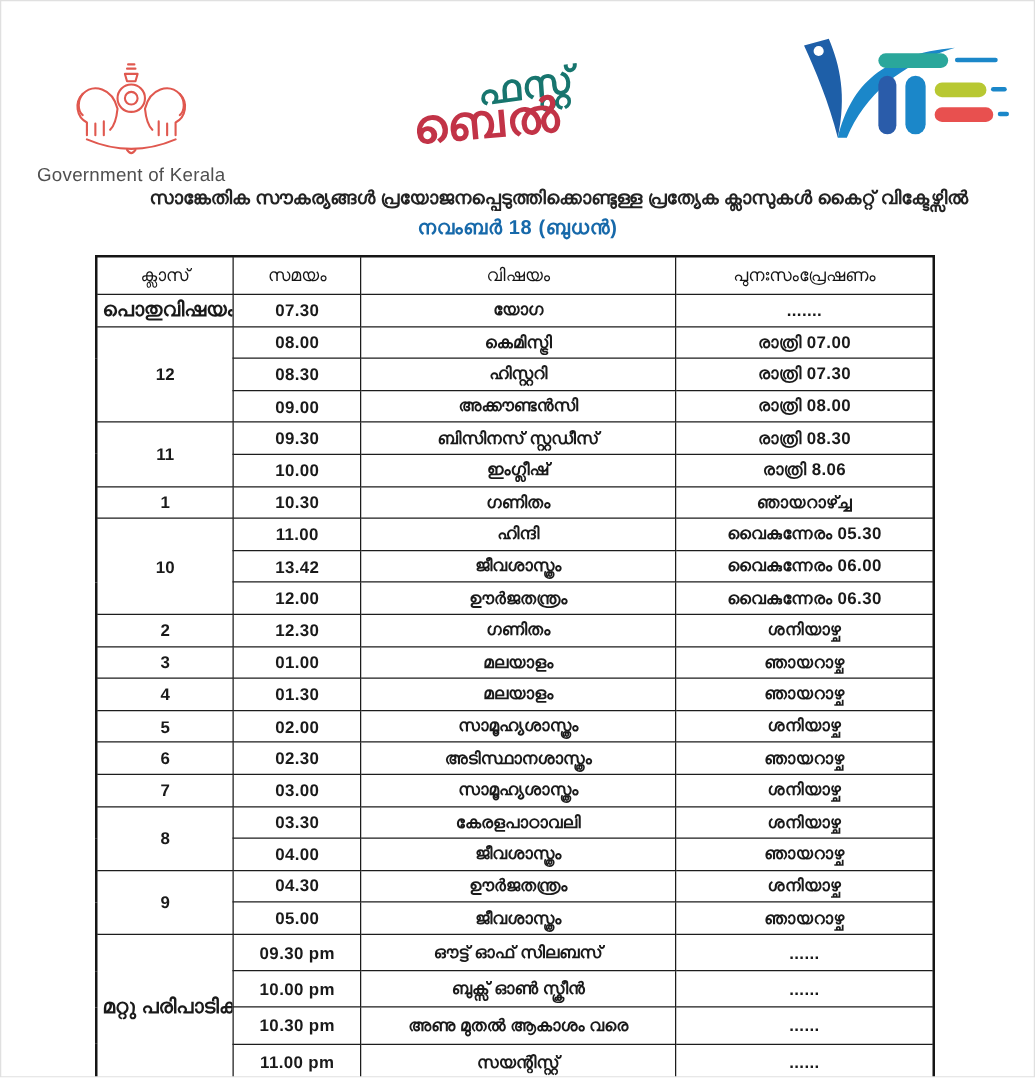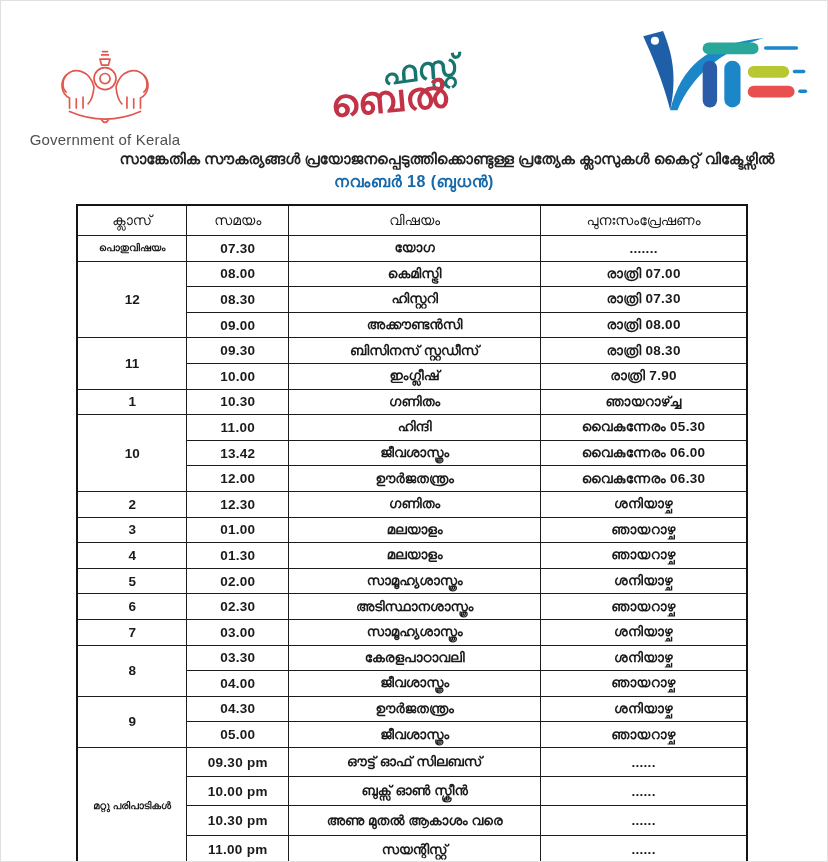--- a/index.html
+++ b/index.html
@@ -55,21 +55,21 @@
   }
   table.sched th{
     height:29px;font-size:14px;font-weight:400;text-align:center;color:#161616;
   }
   table.sched td{
     height:24.6px;font-size:13.5px;font-weight:600;text-align:center;color:#1a1a1a;
   }
   col.c-class{width:16.4%;} col.c-time{width:15.2%;}
   col.c-subject{width:37.6%;} col.c-re{width:30.8%;}
   td.cls{font-size:16px;}
-  td.cls.cls-text{font-size:10px;font-weight:700;}
+  td.cls.cls-text{font-size:16px;font-weight:700;}
   td.time{font-size:13px;letter-spacing:.3px;}
   td.subject{text-align:left;padding-left:22px;}
   td.rebroadcast{letter-spacing:.3px;}
   tr.tall td{height:28.3px;}
 </style>
 </head>
 <body>
 
 <div class="page">
 
@@ -155,21 +155,21 @@
           </tr>
           <tr>
             <td rowspan="2" class="cls">11</td>
             <td class="time">09.30</td>
             <td class="subject">ബിസിനസ് സ്റ്റഡീസ്</td>
             <td class="rebroadcast">രാത്രി 08.30</td>
           </tr>
           <tr>
             <td class="time">10.00</td>
             <td class="subject">ഇംഗ്ലീഷ്</td>
-            <td class="rebroadcast">രാത്രി 7.90</td>
+            <td class="rebroadcast">രാത്രി 8.06</td>
           </tr>
           <tr>
             <td rowspan="1" class="cls">1</td>
             <td class="time">10.30</td>
             <td class="subject">ഗണിതം</td>
             <td class="rebroadcast">ഞായറാഴ്ച്ച</td>
           </tr>
           <tr>
             <td rowspan="3" class="cls">10</td>
             <td class="time">11.00</td>

